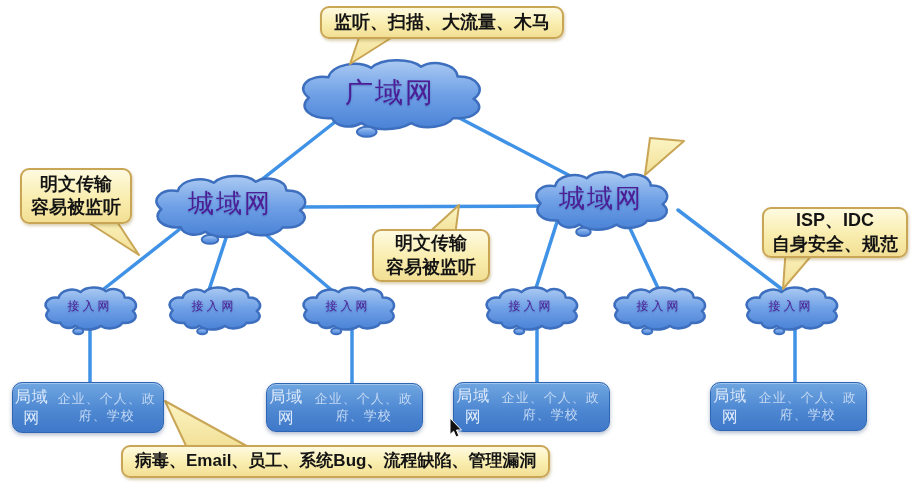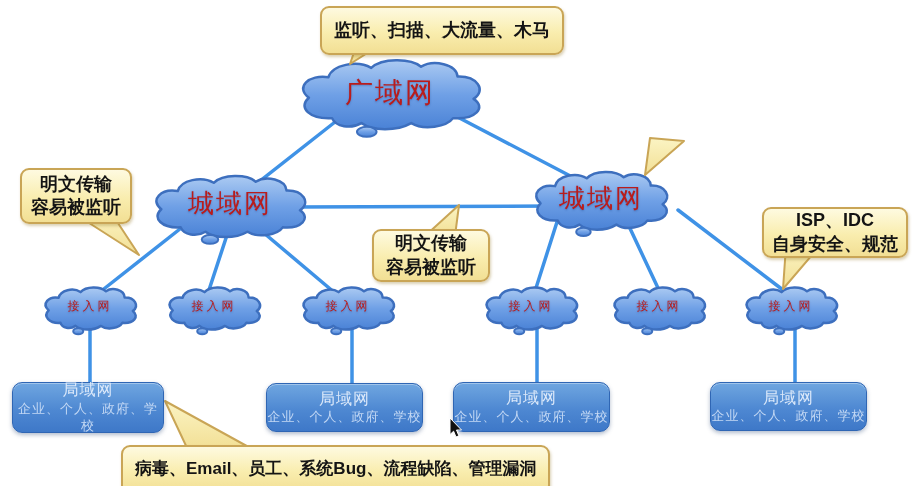--- a/index.html
+++ b/index.html
@@ -2,48 +2,48 @@
 <html><head>
 <meta charset="utf-8">
 <style>
   html,body{margin:0;padding:0;background:#ffffff;}
   body{font-family:"Liberation Sans", sans-serif;}
   .stage{position:relative;width:918px;height:486px;background:#ffffff;overflow:hidden;}
   .stage svg.wires{position:absolute;left:0;top:0;width:918px;height:486px;}
 
   .cloud-label{
     position:absolute;transform:translate(-50%,-50%);
-    color:#b91c1c;text-shadow:0 1px 2px rgba(40,80,150,.45);
+    color:#4c1d95;text-shadow:0 1px 2px rgba(40,80,150,.45);
     white-space:nowrap;letter-spacing:2px;text-align:center;pointer-events:none;
   }
   .cloud-label.wan{font-size:28px;}
   .cloud-label.man{font-size:26px;text-align:center;}
   .cloud-label.acc{font-size:12px;letter-spacing:3px;}
 
   .lan-box{
     position:absolute;border-radius:10px;
     background:linear-gradient(180deg,#6FA6E0 0%,#4E88D2 55%,#3E78C8 100%);
     border:1px solid #2F66B4;
     box-shadow:0 2px 4px rgba(30,60,110,.35), inset 0 1px 0 rgba(255,255,255,.35);
-    display:flex;flex-direction:column;justify-content:center;align-items:center;
+    display:flex;flex-direction:row;justify-content:center;align-items:center;
     text-align:center;line-height:1.3;
   }
   .lan-title{font-size:16px;color:#DCE9FA;letter-spacing:1px;}
   .lan-sub{font-size:13px;color:#C3D8F4;letter-spacing:1px;}
 
   .callout{
     position:absolute;border-radius:9px;
     background:linear-gradient(180deg,#FEFAE0 0%,#F9EDAE 55%,#F2DF94 100%);
     border:2px solid #C9A556;
     box-shadow:1px 2px 3px rgba(150,120,40,.35);
     display:flex;justify-content:center;align-items:center;
     font-weight:bold;color:#141414;text-align:center;
   }
   .callout .ctext{white-space:pre-line;line-height:1.3;}
-  .callout.oneline{white-space:nowrap;padding:8px 12px;}
+  .callout.oneline{white-space:nowrap;padding:0 12px;}
   .cursor{position:absolute;z-index:30;}
 </style>
 </head>
 <body>
 
 <div class="stage">
 
   <svg class="wires" viewBox="0 0 918 486">
     <defs>
       <linearGradient id="cg" x1="0" y1="0" x2="0" y2="1">

